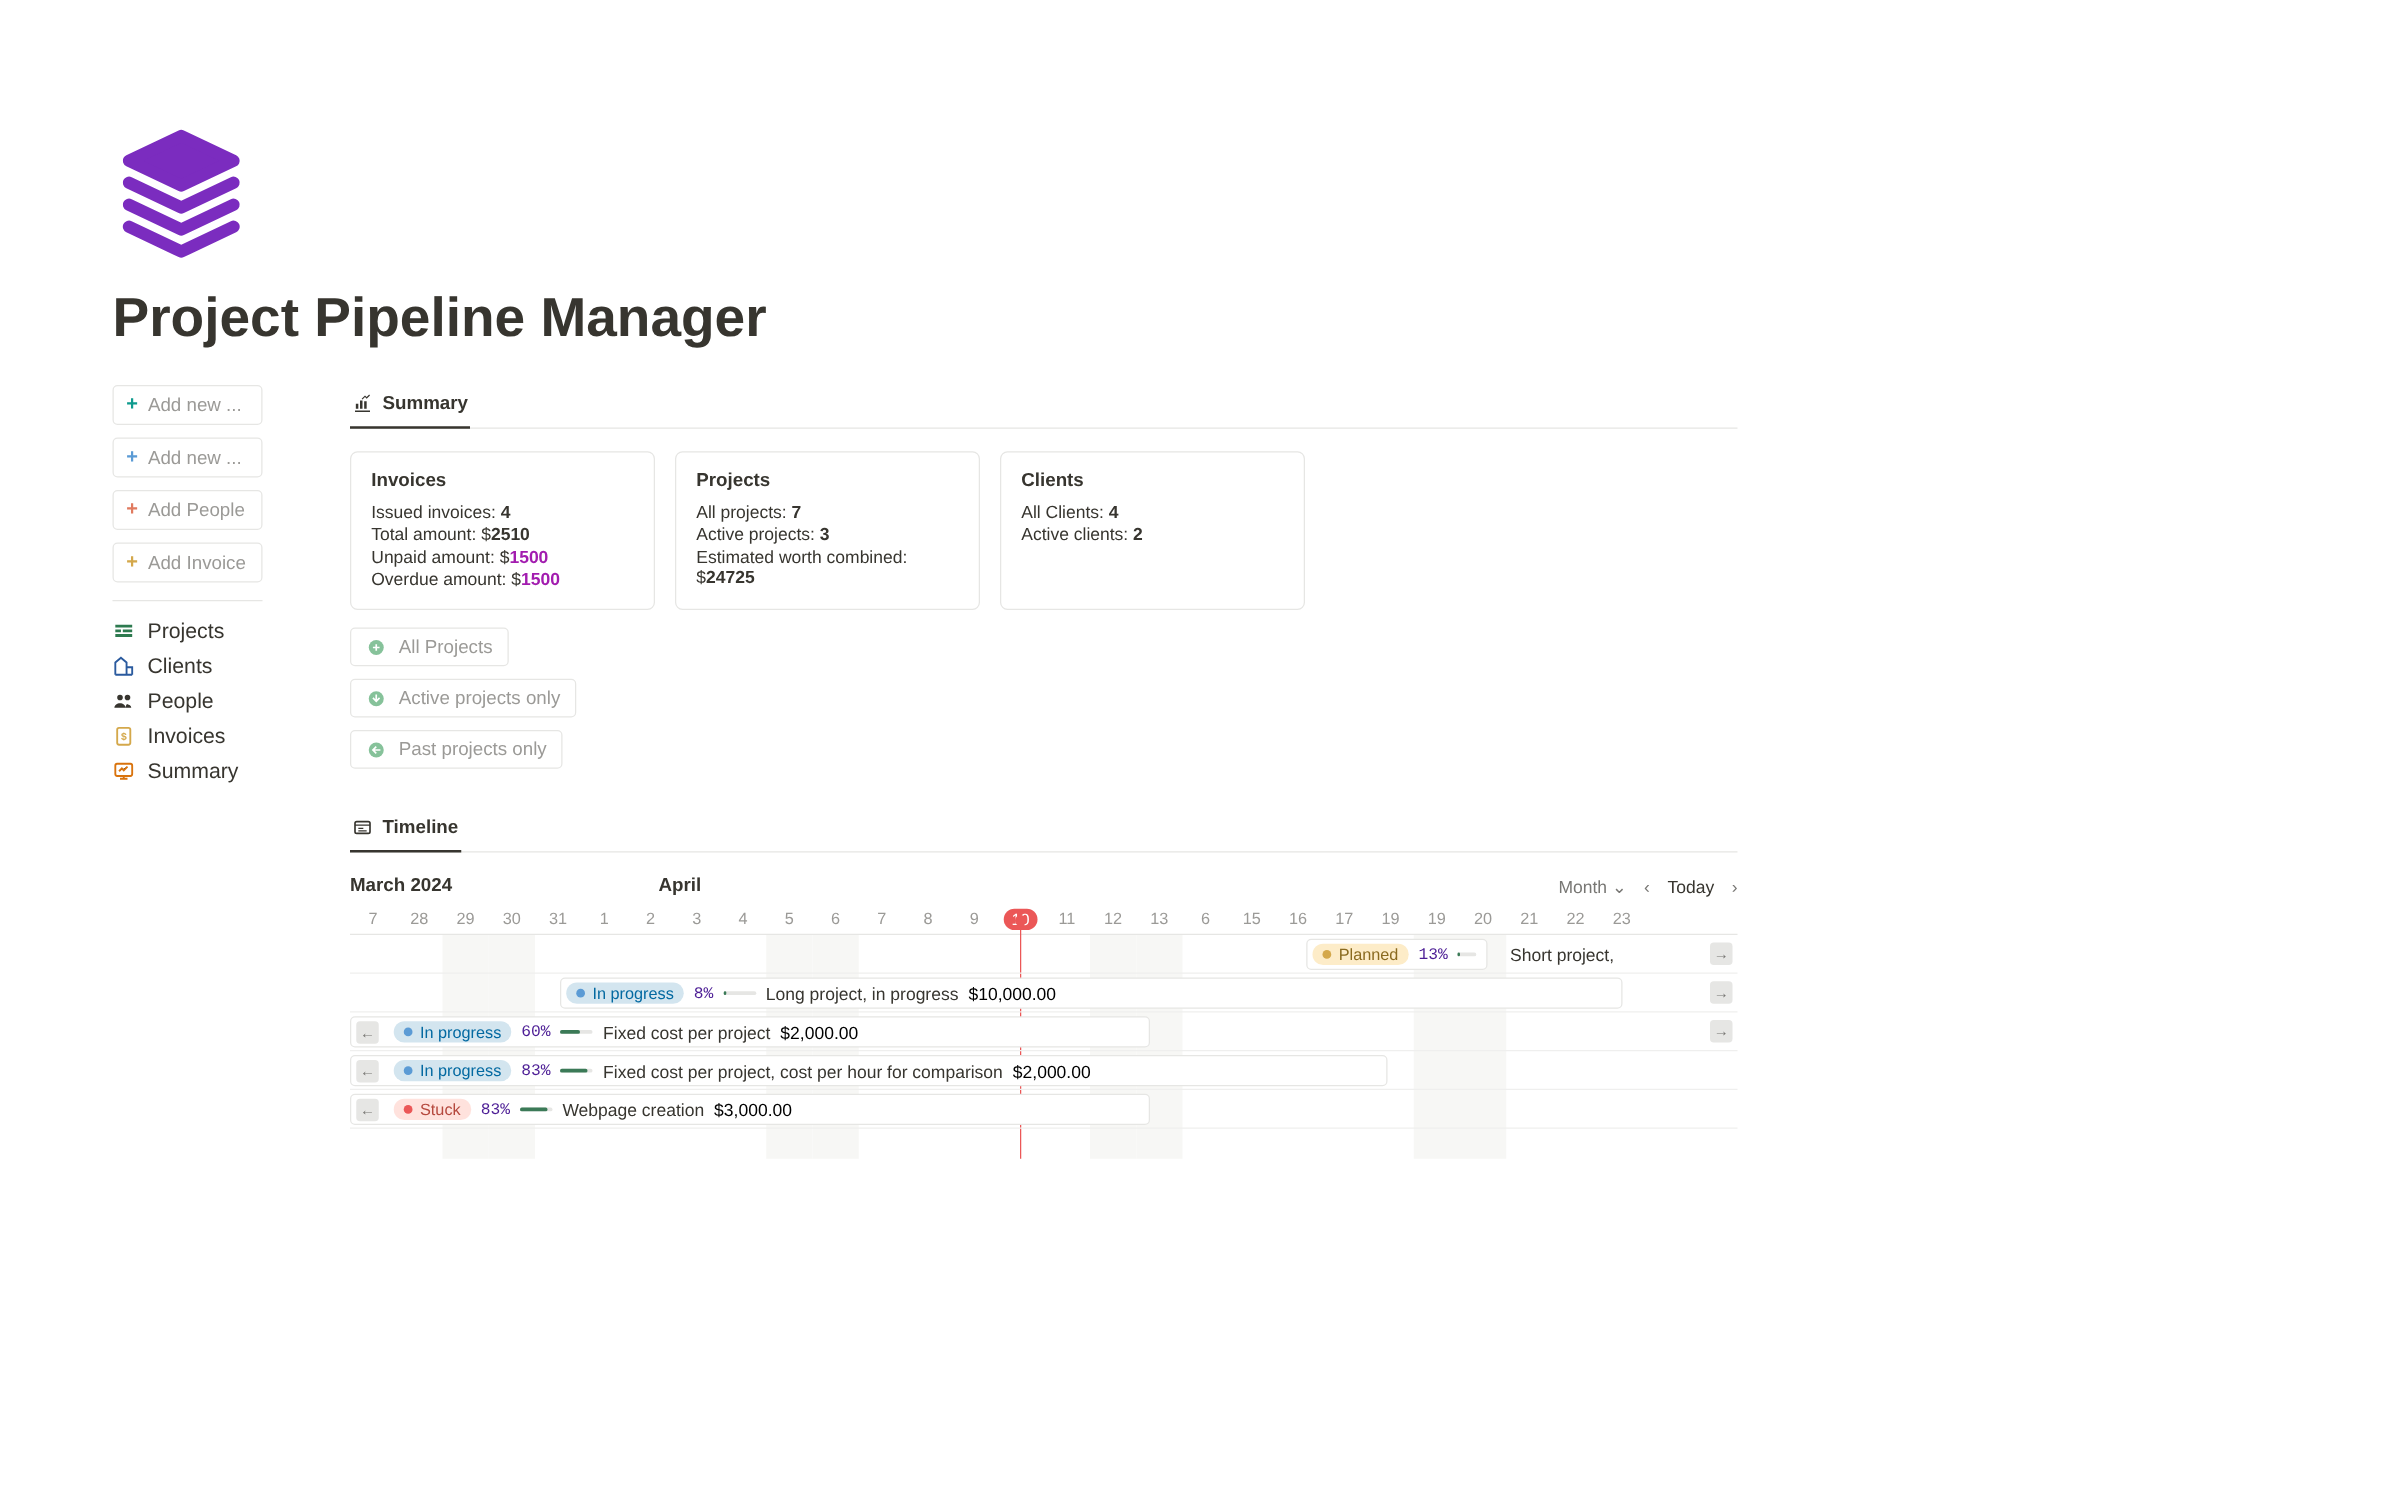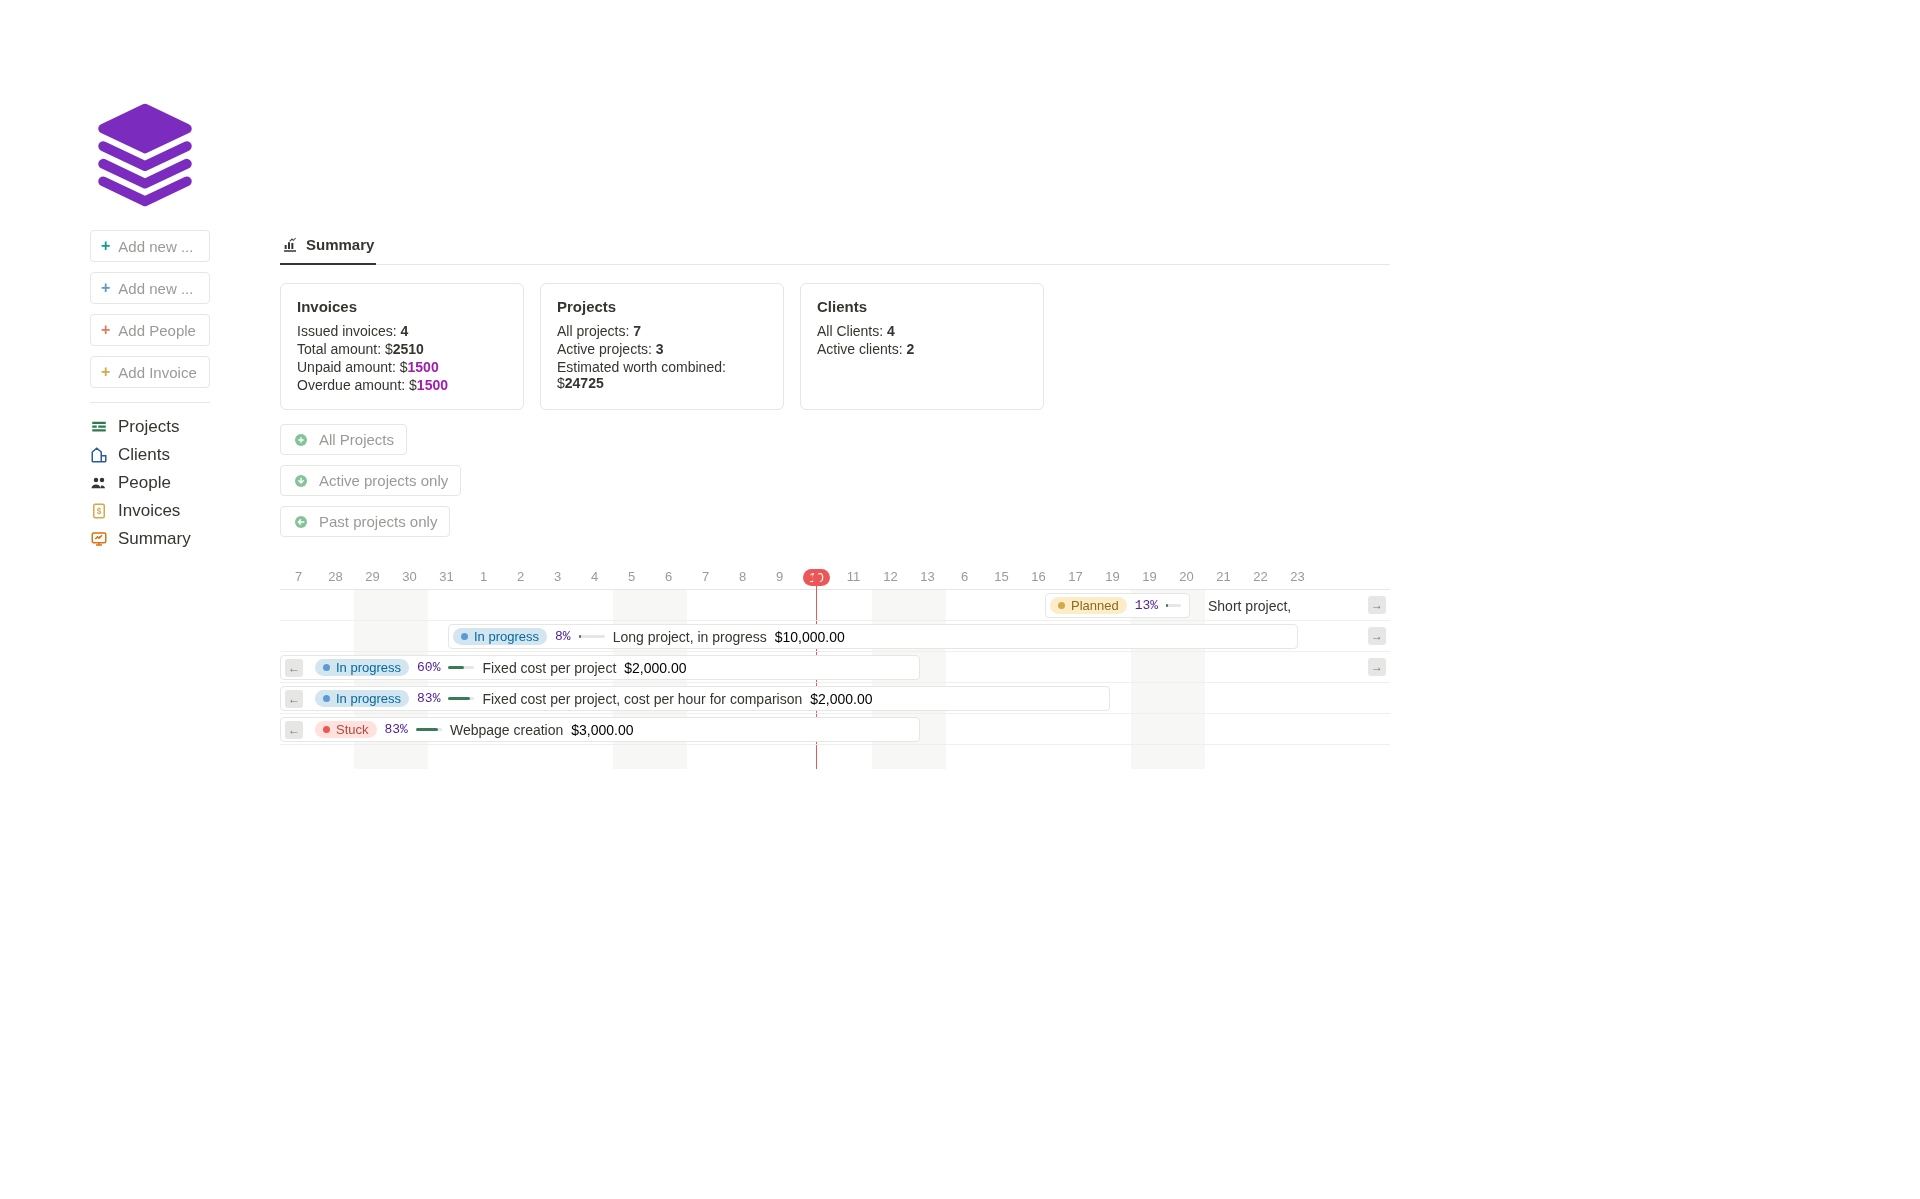--- a/index.html
+++ b/index.html
@@ -71,20 +71,21 @@
     <svg viewBox="0 0 100 100" width="110" height="110">
       <g fill="none" stroke="#7b2cbf" stroke-width="9" stroke-linejoin="round" stroke-linecap="round">
         <path d="M50 8 L88 26 L50 44 L12 26 Z" fill="#7b2cbf"></path>
         <path d="M12 42 L50 60 L88 42"></path>
         <path d="M12 58 L50 76 L88 58"></path>
         <path d="M12 74 L50 92 L88 74"></path>
       </g>
     </svg>
   </div>
 
+  <h1 class="page-title">Project Pipeline Manager</h1>
 
   <div class="layout">
 
     <div class="sidebar">
       <div class="add-btn">
         <span class="plus plus-teal">+</span>
         <span>Add new ...</span>
       </div>
       <div class="add-btn">
         <span class="plus plus-blue">+</span>
@@ -184,21 +185,42 @@
         <div class="filter-btn">
           <svg viewBox="0 0 24 24">
               <circle cx="12" cy="12" r="9" fill="#86c29a"></circle>
               <path d="M17 12H8M12 8l-4 4 4 4" stroke="#fff" stroke-width="2" fill="none"></path>
             </svg>
           <span>Past projects only</span>
         </div>
       </div>
 
       <div class="timeline-section">
-
+        <div class="tab-row">
+          <div class="tab">
+            <svg width="16" height="16" viewBox="0 0 24 24">
+                <rect x="3" y="5" width="18" height="14" rx="2" fill="none" stroke="#37352f" stroke-width="2"></rect>
+                <path d="M3 9h18M7 13h6M7 16h10" stroke="#37352f" stroke-width="1.5"></path>
+              </svg>
+            <span>Timeline</span>
+          </div>
+        </div>
+
+        <div class="tl-header">
+          <div class="tl-months">
+            <span>March 2024</span>
+            <span>April</span>
+          </div>
+          <div class="tl-controls">
+            <span class="clickable"><span>Month</span> <span>⌄</span></span>
+            <span class="clickable">‹</span>
+            <span class="clickable" style="color:#37352f;font-weight:500">Today</span>
+            <span class="clickable">›</span>
+          </div>
+        </div>
 
         <div class="tl-days" id="tl-days">
             <div class="tl-day"><span>7</span></div>
             <div class="tl-day"><span>28</span></div>
             <div class="tl-day"><span>29</span></div>
             <div class="tl-day"><span>30</span></div>
             <div class="tl-day"><span>31</span></div>
             <div class="tl-day"><span>1</span></div>
             <div class="tl-day"><span>2</span></div>
             <div class="tl-day"><span>3</span></div>

